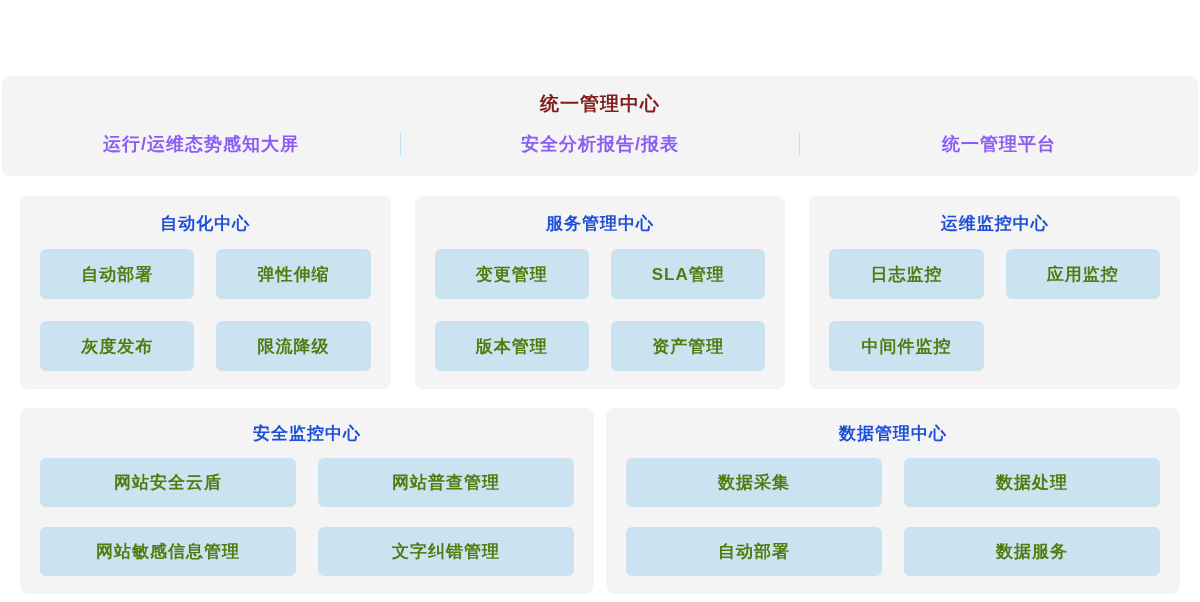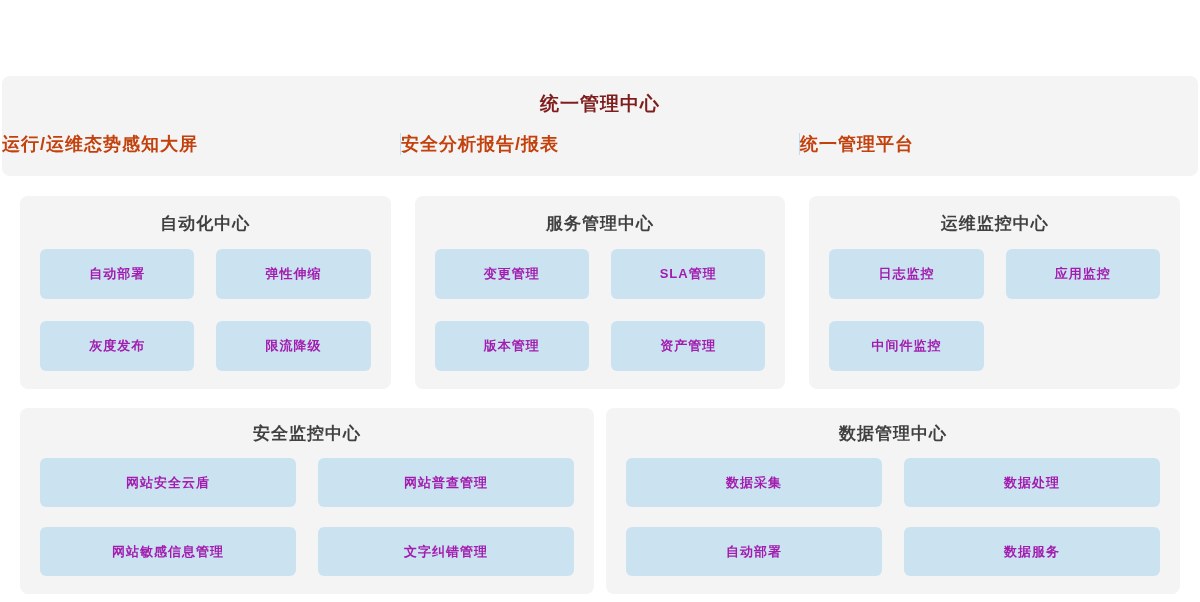--- a/index.html
+++ b/index.html
@@ -65,23 +65,24 @@
   .band-links {
     position: absolute;
     left: 0;
     top: 56px;
     width: 100%;
     display: flex;
     align-items: center;
   }
   .band-link {
     flex: 1 1 0;
+    text-align: center;
     font-size: 18px;
     font-weight: bold;
-    color: #c2410c;
+    color: #8b5cf6;
     letter-spacing: 1px;
   }
   .band-divider {
     width: 1px;
     height: 22px;
     background: #bfdff0;
     flex: 0 0 1px;
   }
 
   
@@ -109,39 +110,39 @@
     border-radius: 8px;
     box-sizing: border-box;
     padding: 16px 20px 18px 20px;
     display: flex;
     flex-direction: column;
   }
   .card-title {
     text-align: center;
     font-size: 17px;
     font-weight: bold;
-    color: #404040;
+    color: #1d4ed8;
     letter-spacing: 1px;
     margin-bottom: 14px;
   }
   .chip-grid {
     flex: 1 1 auto;
     display: grid;
     grid-template-columns: 1fr 1fr;
     grid-auto-rows: 1fr;
     gap: 22px 22px;
   }
   .chip {
     background: #cbe3f0;
     border-radius: 6px;
     display: flex;
     align-items: center;
     justify-content: center;
-    color: #a21caf;
-    font-size: 13px;
+    color: #4d7c0f;
+    font-size: 17px;
     font-weight: bold;
     letter-spacing: 1px;
     cursor: pointer;
     user-select: none;
   }
   #row-bottom .card { padding: 14px 20px 18px 20px; }
   #row-bottom .card-title { margin-bottom: 13px; }
   #row-bottom .chip-grid { gap: 20px 22px; }
 </style>
 </head>

